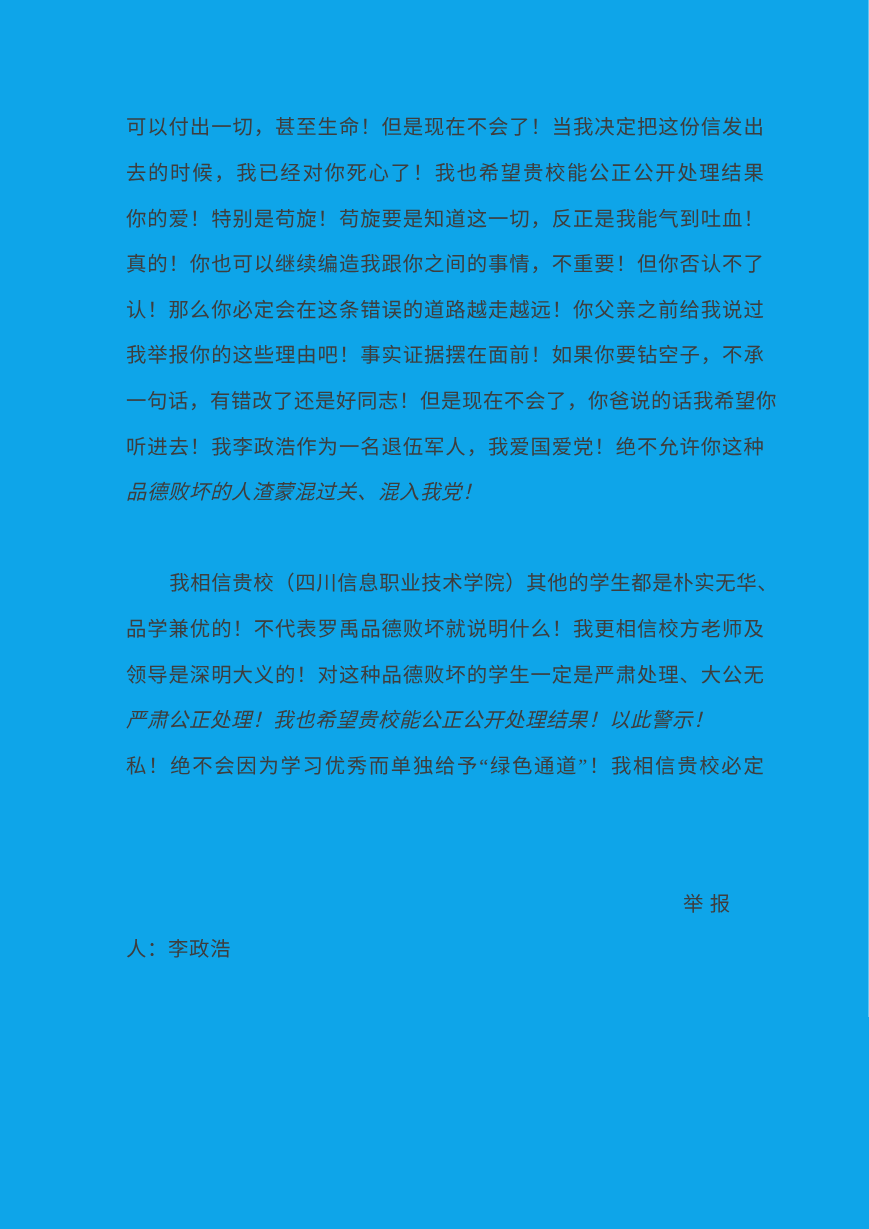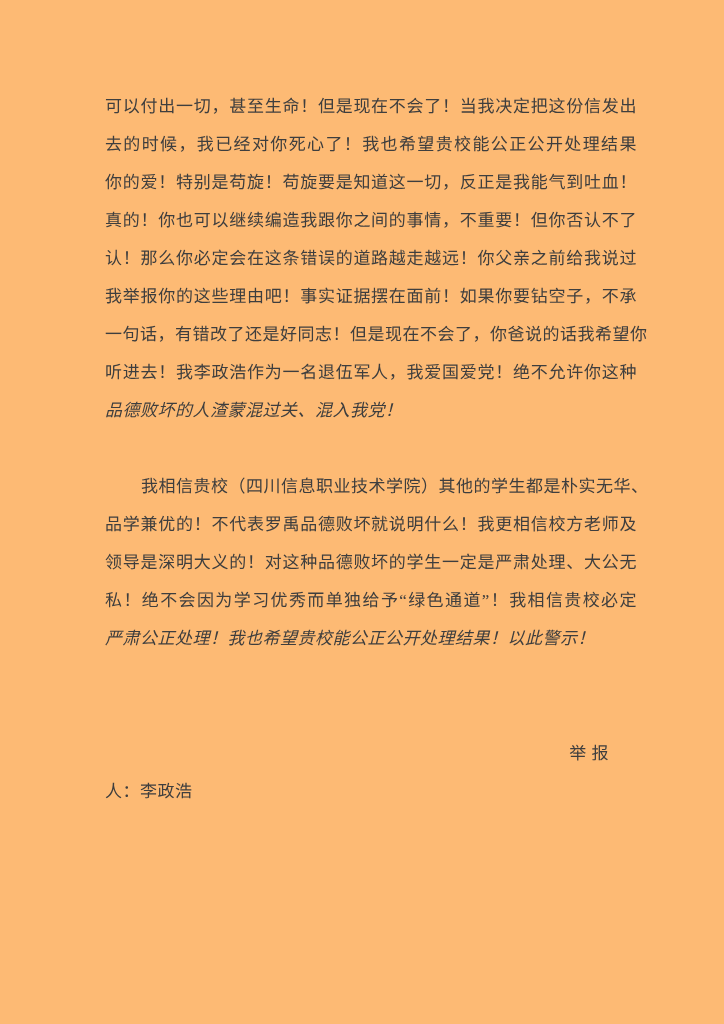--- a/index.html
+++ b/index.html
@@ -4,21 +4,21 @@
 <style>
   html, body {
     margin: 0;
     padding: 0;
     background: #ffffff;
   }
   .page {
     position: relative;
     width: 724px;
     height: 1024px;
-    background: #fdba74;
+    background: #0ea5e9;
     overflow: hidden;
     font-family: "Liberation Serif", "DejaVu Serif", serif;
     color: #3e3e3e;
     box-sizing: border-box;
     padding: 88px 87px 0 105px;
   }
   .body-text {
     font-size: 17px;
     line-height: 38px;
     letter-spacing: 0.5px;
@@ -68,22 +68,22 @@
       <div class="line">我举报你的这些理由吧！事实证据摆在面前！如果你要钻空子，不承</div>
       <div class="line">一句话，有错改了还是好同志！但是现在不会了，你爸说的话我希望你</div>
       <div class="line">听进去！我李政浩作为一名退伍军人，我爱国爱党！绝不允许你这种</div>
       <div class="line last">品德败坏的人渣蒙混过关、混入我党！</div>
     </div>
 
     <div class="para">
       <div class="line indent">我相信贵校（四川信息职业技术学院）其他的学生都是朴实无华、</div>
       <div class="line">品学兼优的！不代表罗禹品德败坏就说明什么！我更相信校方老师及</div>
       <div class="line">领导是深明大义的！对这种品德败坏的学生一定是严肃处理、大公无</div>
+      <div class="line last">严肃公正处理！我也希望贵校能公正公开处理结果！以此警示！</div>
       <div class="line">私！绝不会因为学习优秀而单独给予“绿色通道”！我相信贵校必定</div>
-      <div class="line last">严肃公正处理！我也希望贵校能公正公开处理结果！以此警示！</div>
     </div>
 
     <div class="signature">
       <div class="sig-right">举 报</div>
       <div class="sig-left">人：李政浩</div>
     </div>
 
   </div>
 </div>
 

